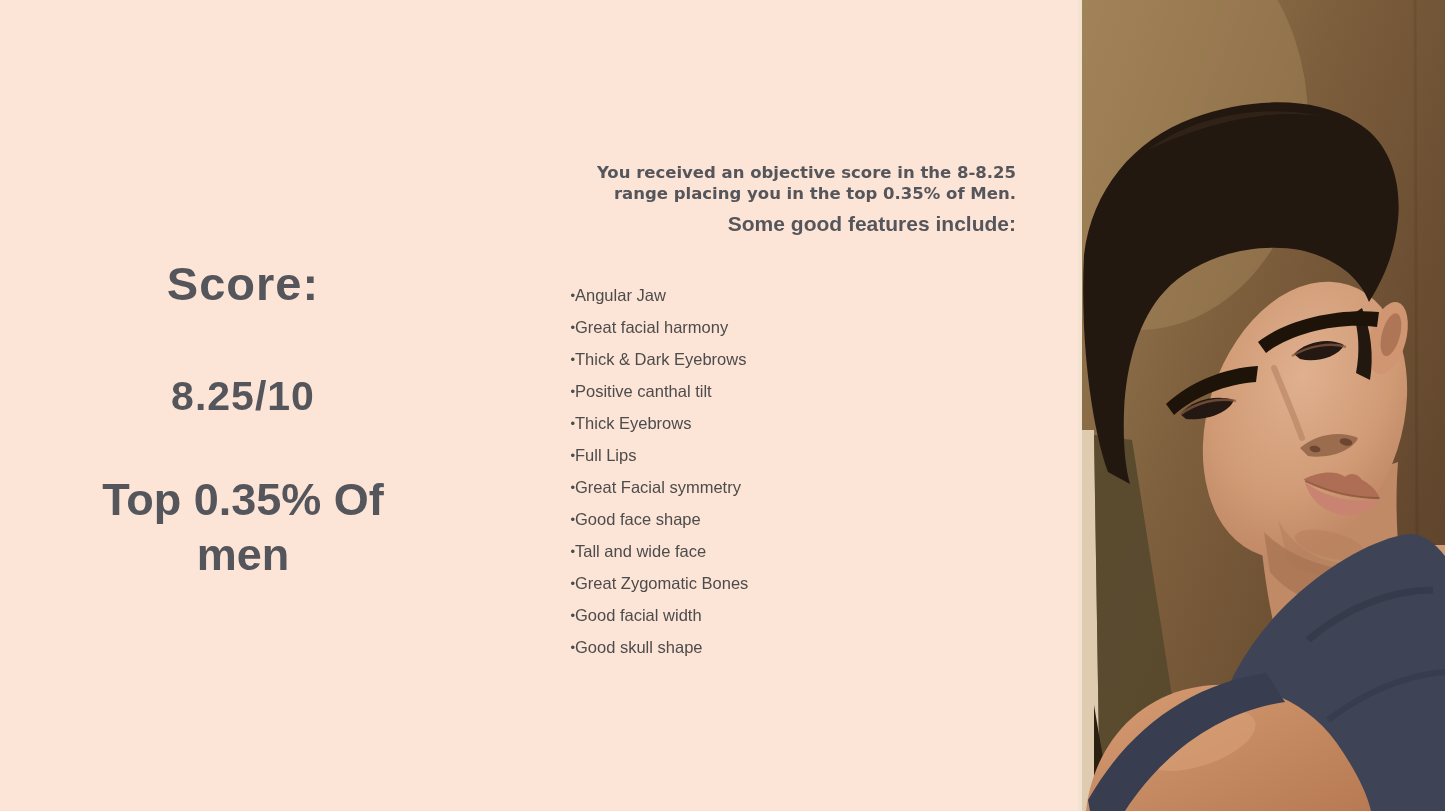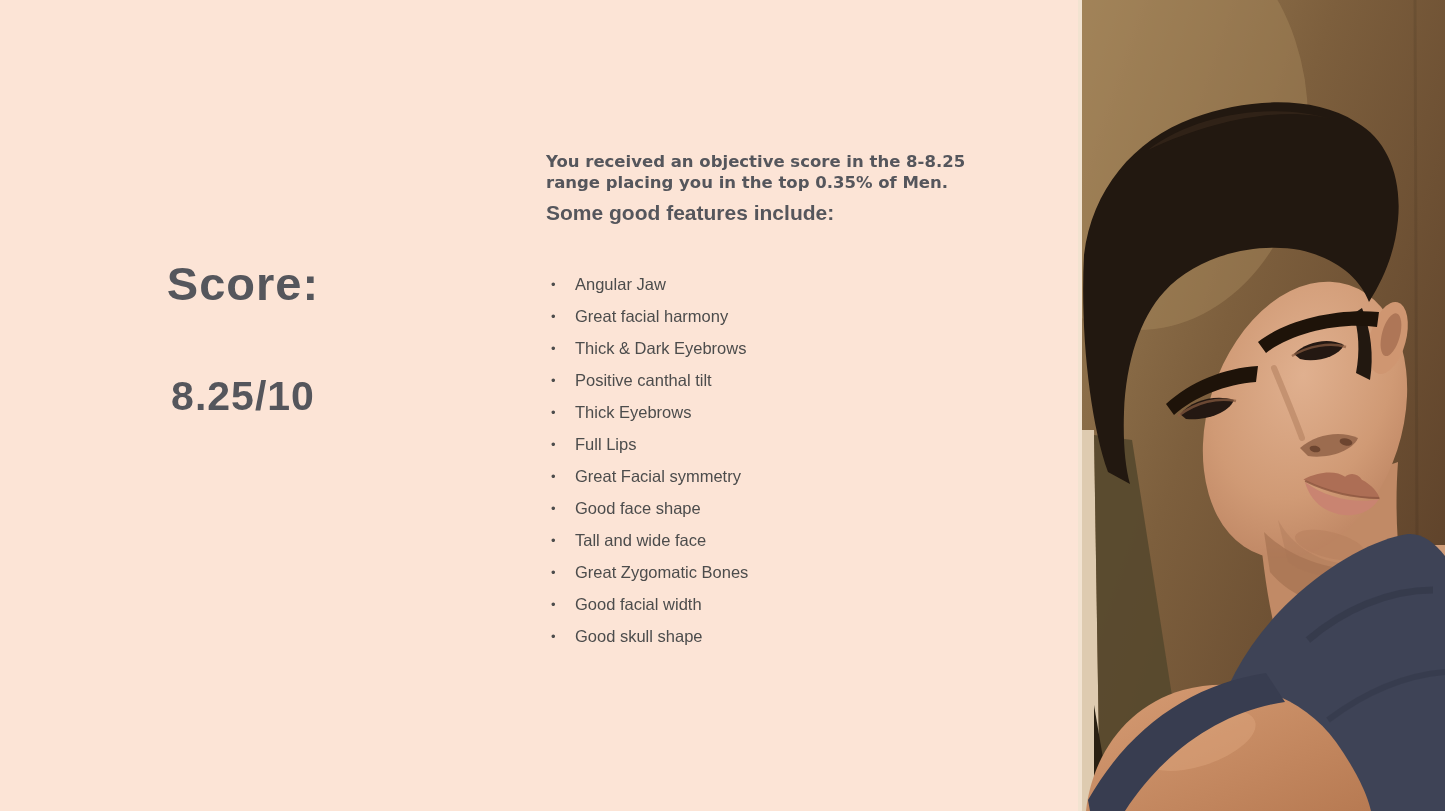--- a/index.html
+++ b/index.html
@@ -15,21 +15,21 @@
   .score-block{
     position:absolute;left:36px;top:256px;width:414px;
     text-align:center;color:#55565c;
     font-family:Liberation Sans, sans-serif;font-weight:700;
   }
   .score-label{font-size:47px;letter-spacing:1px;}
   .score-value{font-size:41px;margin-top:62px;letter-spacing:1px;}
   .score-percentile{font-size:45px;margin-top:52px;line-height:55px;}
 
   
-  .details{position:absolute;left:546px;top:151px;width:470px;color:#55565c;}
+  .details{position:absolute;left:546px;top:162px;width:470px;color:#55565c;text-align:right;}
   .intro{
     font-family:"DejaVu Sans",sans-serif;font-weight:700;
     font-size:16.5px;line-height:21px;
   }
   .intro div{white-space:nowrap;}
   .subheading{
     font-family:Liberation Sans, sans-serif;font-weight:700;
     font-size:21px;margin-top:8px;white-space:nowrap;
   }
   ul.features{list-style:none;margin:43px 0 0 0;padding:0;}
@@ -47,20 +47,24 @@
   .photo svg{display:block;width:367px;height:811px;}
 </style>
 </head>
 <body>
 
 <div class="slide">
 
   <div class="score-block">
     <div class="score-label">Score:</div>
     <div class="score-value">8.25/10</div>
+    <div class="score-percentile">
+      <div>Top 0.35% Of</div>
+      <div>men</div>
+    </div>
   </div>
 
   <div class="details">
     <div class="intro">
       <div>You received an objective score in the 8-8.25</div>
       <div>range placing you in the top 0.35% of Men.</div>
     </div>
     <div class="subheading">Some good features include:</div>
     <ul class="features">
         <li>

